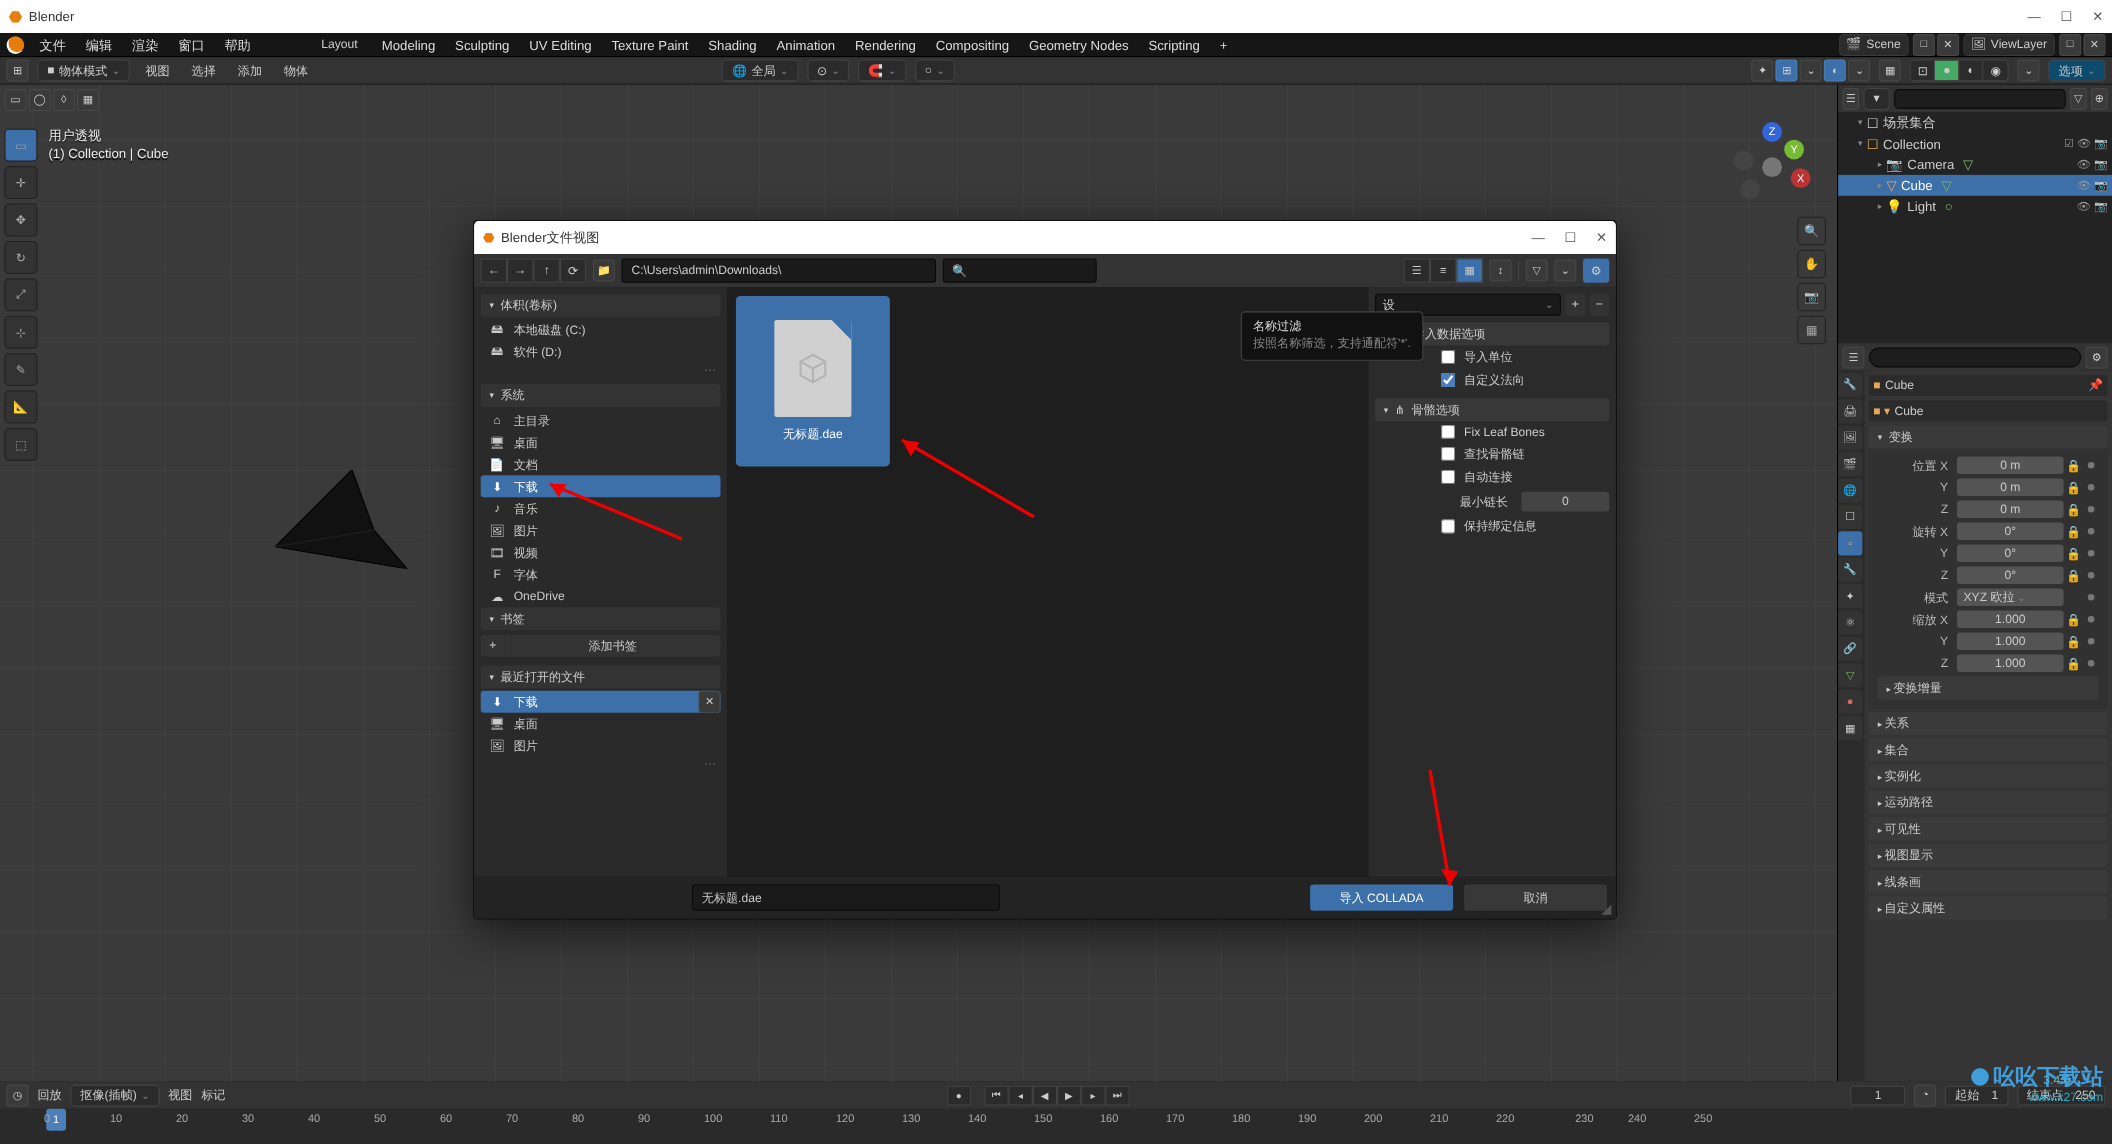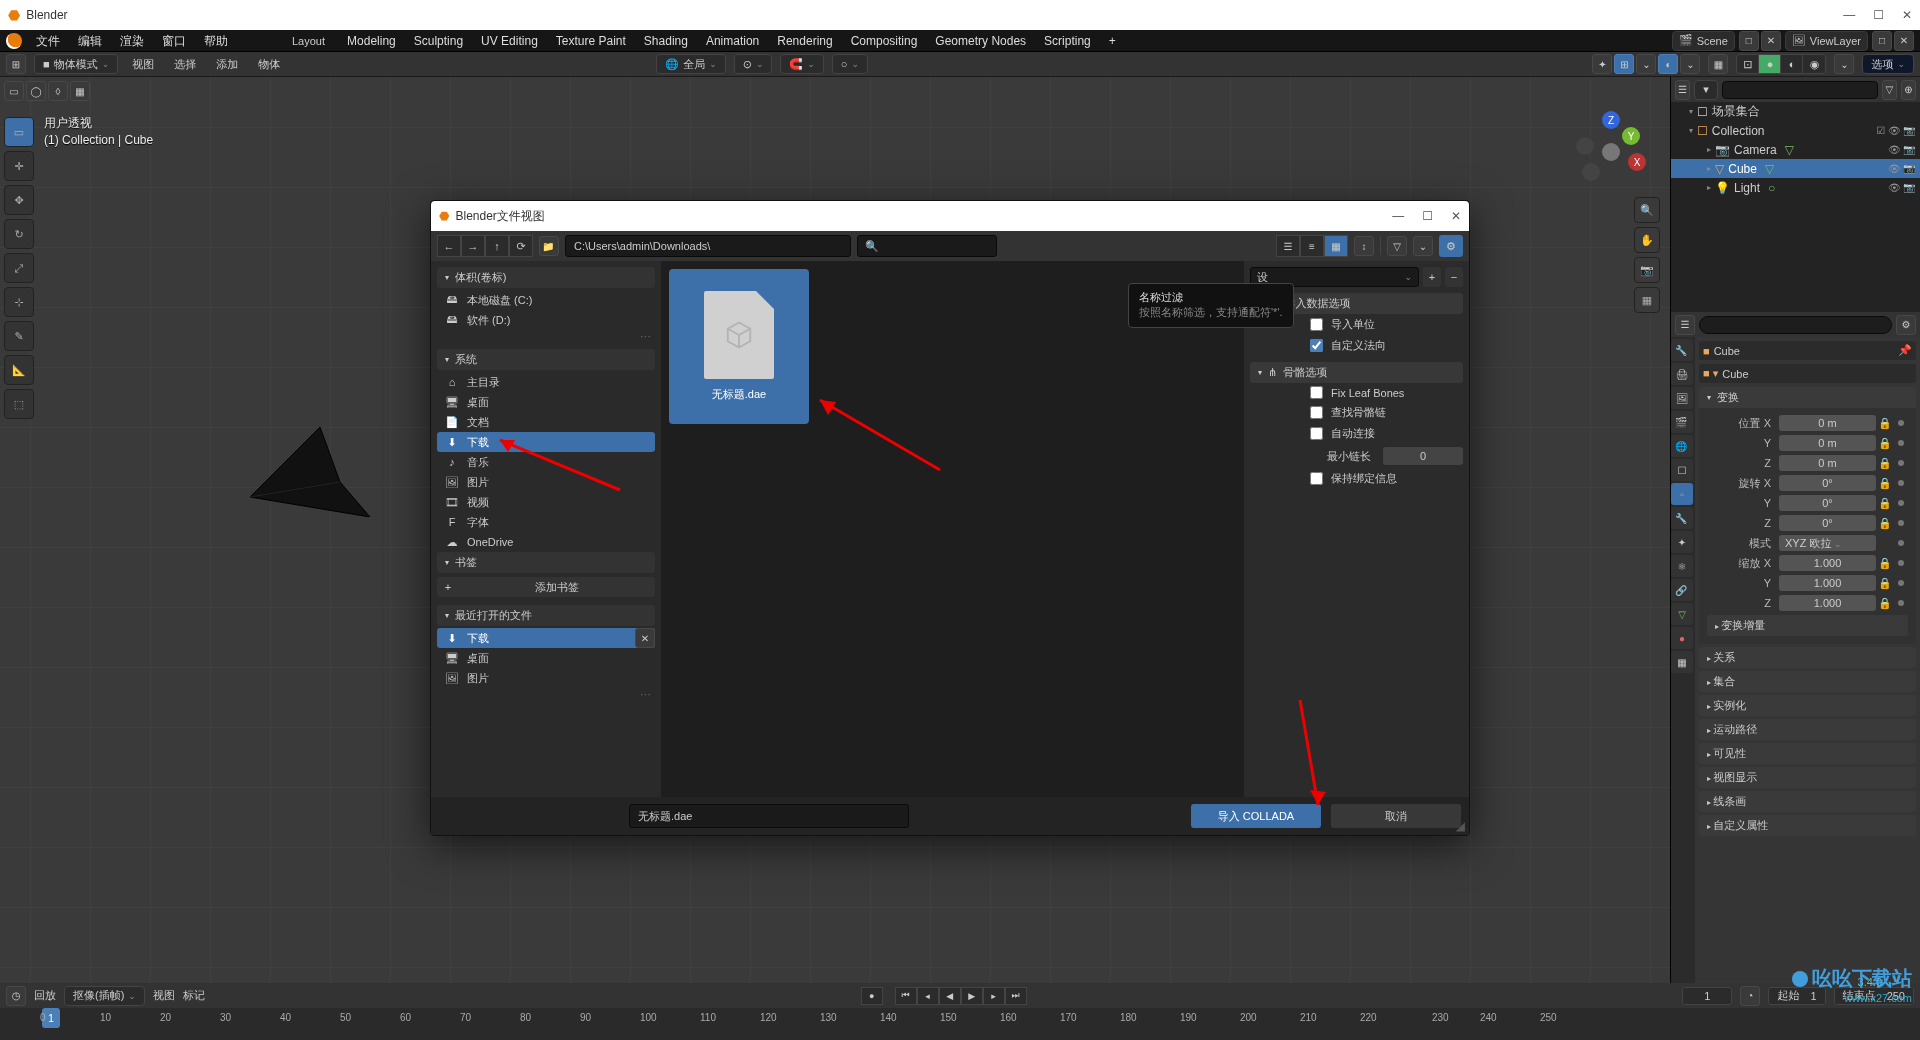--- a/index.html
+++ b/index.html
@@ -21,21 +21,21 @@
 .vhdr { height: 25px; background: #333; display: flex; align-items: center; padding: 0 6px; gap: 8px; border-bottom: 1px solid #1a1a1a; position: relative; }
 .dropdown { background: #2b2b2b; border: 1px solid #444; border-radius: 4px; padding: 1px 8px; display: flex; align-items: center; gap: 4px; height: 20px; }
 .vhdr .mitem { padding: 0 6px; color: #ccc; }
 .vhdr .iconcluster { display: flex; gap: 2px; }
 .vhdr .iconbtn, .iconbtn { width: 20px; height: 20px; background: #3a3a3a; border: 1px solid #484848; border-radius: 3px; display: flex; align-items: center; justify-content: center; font-size: 10px; }
 .iconbtn.accent { background: #3d6fa8; border-color: #4a7fb8; }
 .pill { display: flex; background: #2b2b2b; border: 1px solid #444; border-radius: 4px; overflow: hidden; height: 20px; }
 .pill div { width: 22px; display: flex; align-items: center; justify-content: center; border-right: 1px solid #444; }
 .pill div:last-child { border-right: none; }
 .pill div.on { background: #4a6; }
-.olabel { margin-left: auto; background: #0f172a; border: 1px solid #444; border-radius: 4px; padding: 1px 8px; height: 20px; display: flex; align-items: center; gap: 4px; }
+.olabel { margin-left: auto; background: #0c4a6e; border: 1px solid #444; border-radius: 4px; padding: 1px 8px; height: 20px; display: flex; align-items: center; gap: 4px; }
 
 
 .main { display: flex; height: 906px; }
 .view3d { flex: 1; background: #3a3a3a; position: relative; background-image:
   linear-gradient(rgba(70,70,70,.5) 1px, transparent 1px),
   linear-gradient(90deg, rgba(70,70,70,.5) 1px, transparent 1px);
   background-size: 60px 60px; background-position: -30px -10px; }
 .toolcol { position: absolute; left: 4px; top: 4px; display: flex; flex-direction: column; gap: 4px; }
 .toolcol .tbtn, .tbtn { width: 30px; height: 30px; background: #333; border: 1px solid #222; border-radius: 4px; display: flex; align-items: center; justify-content: center; color: #aaa; }
 .toolcol .tbtn.on { background: #3d6fa8; }

